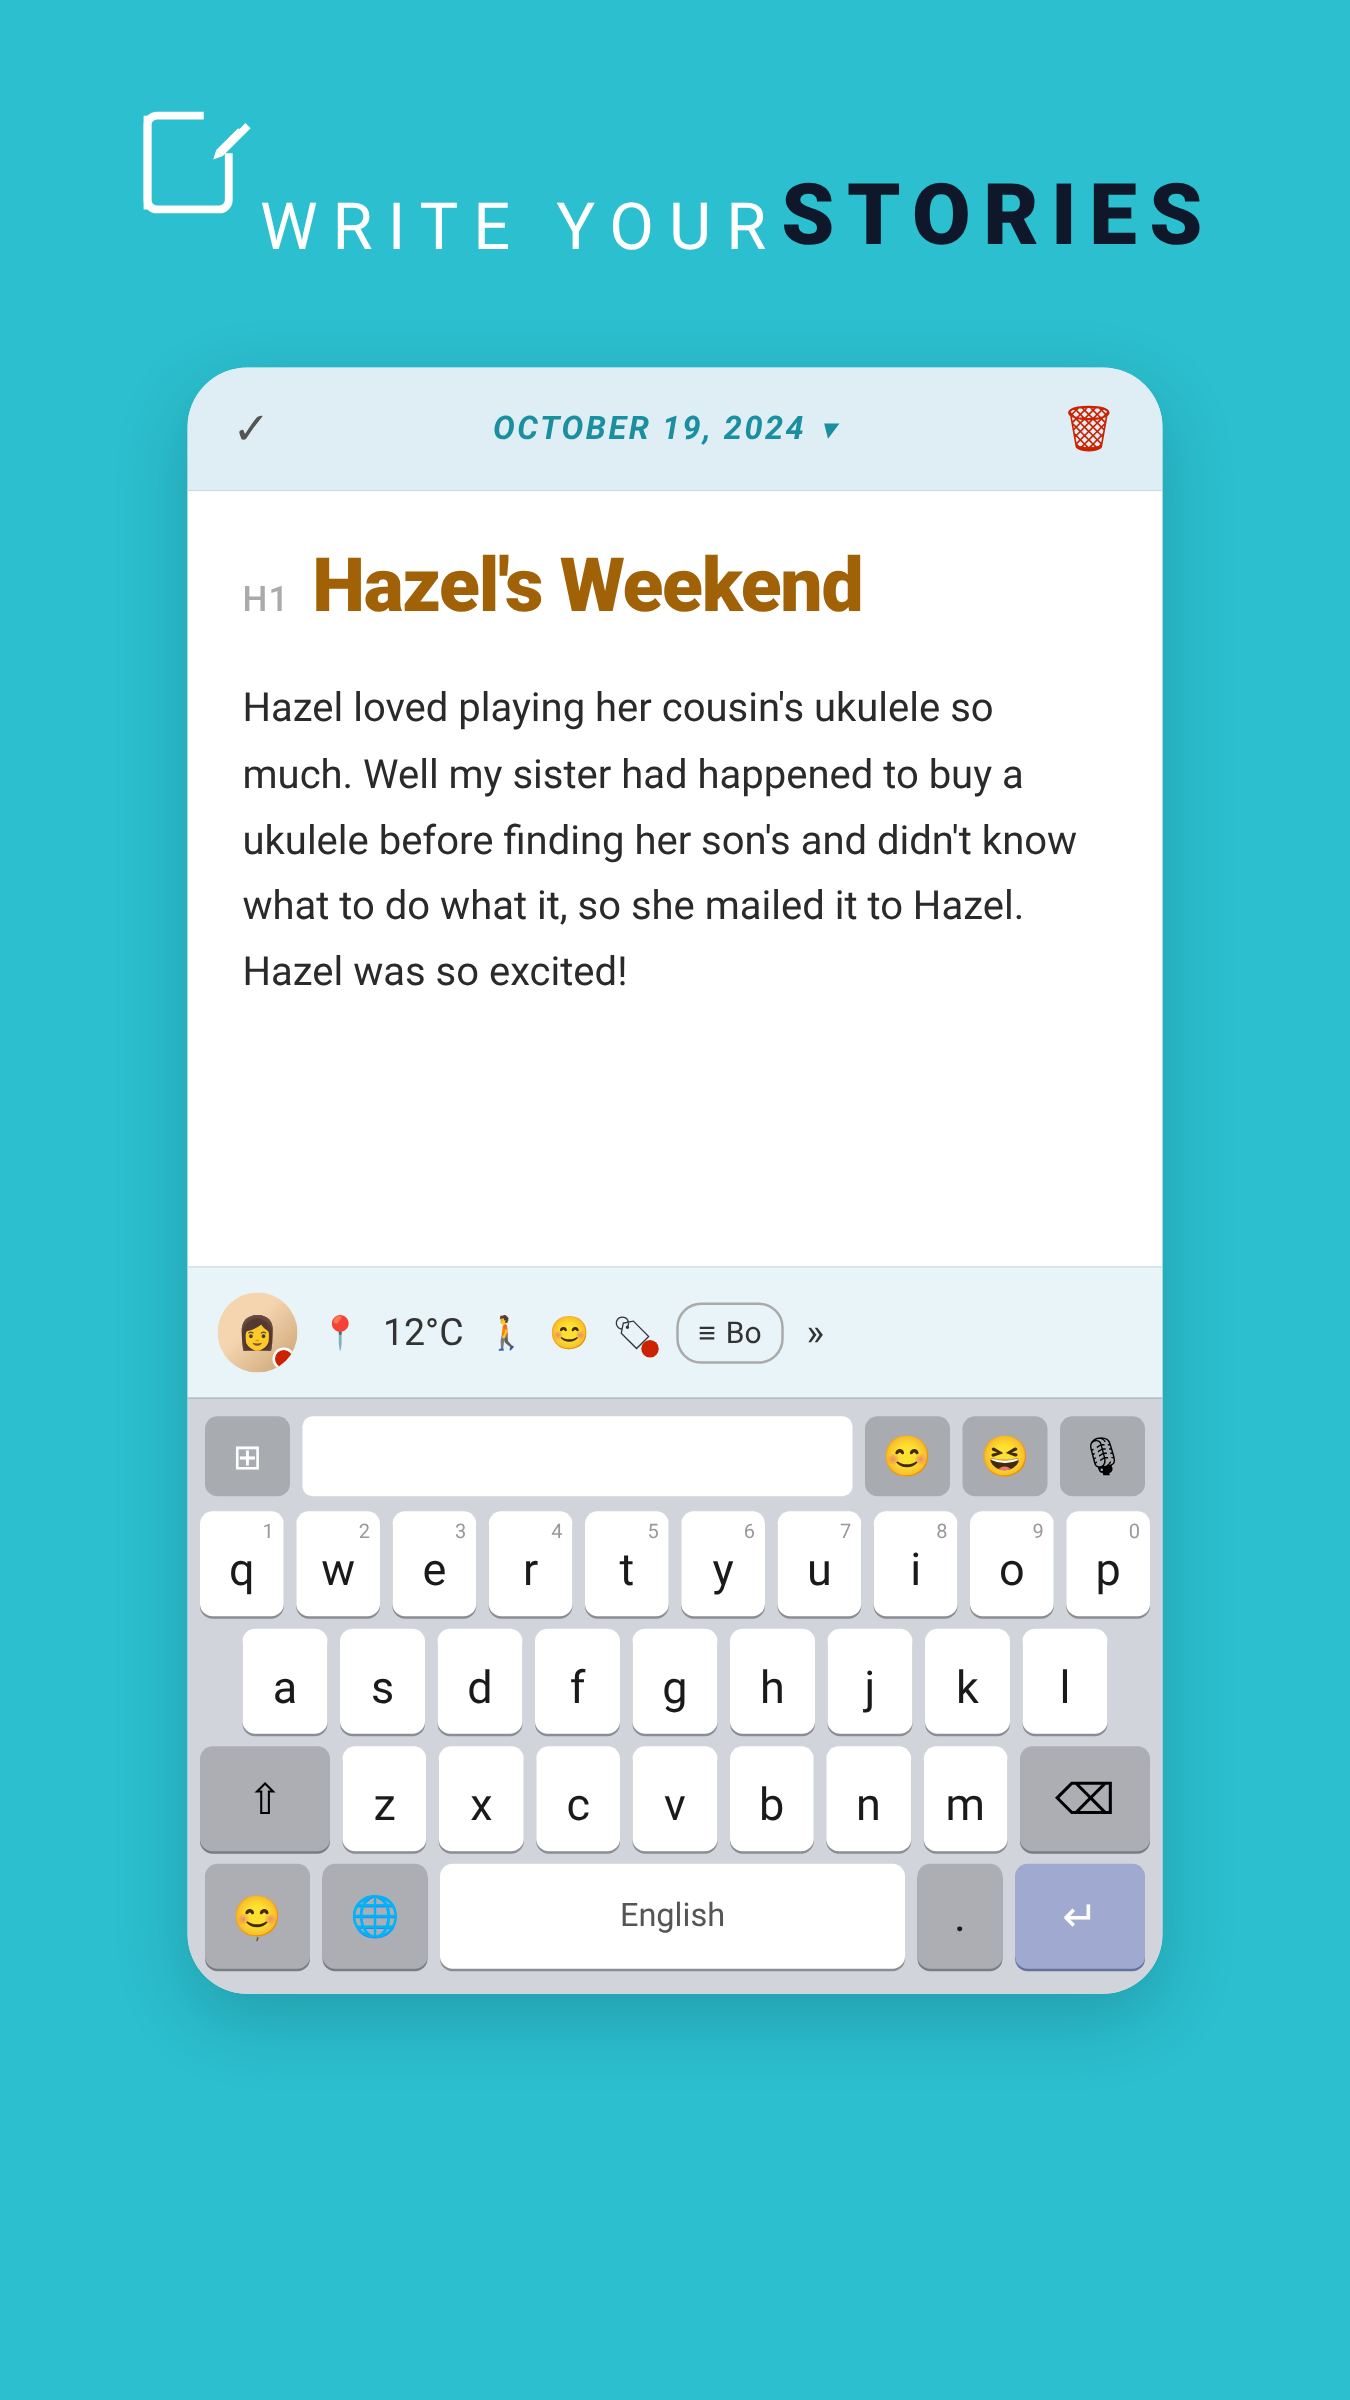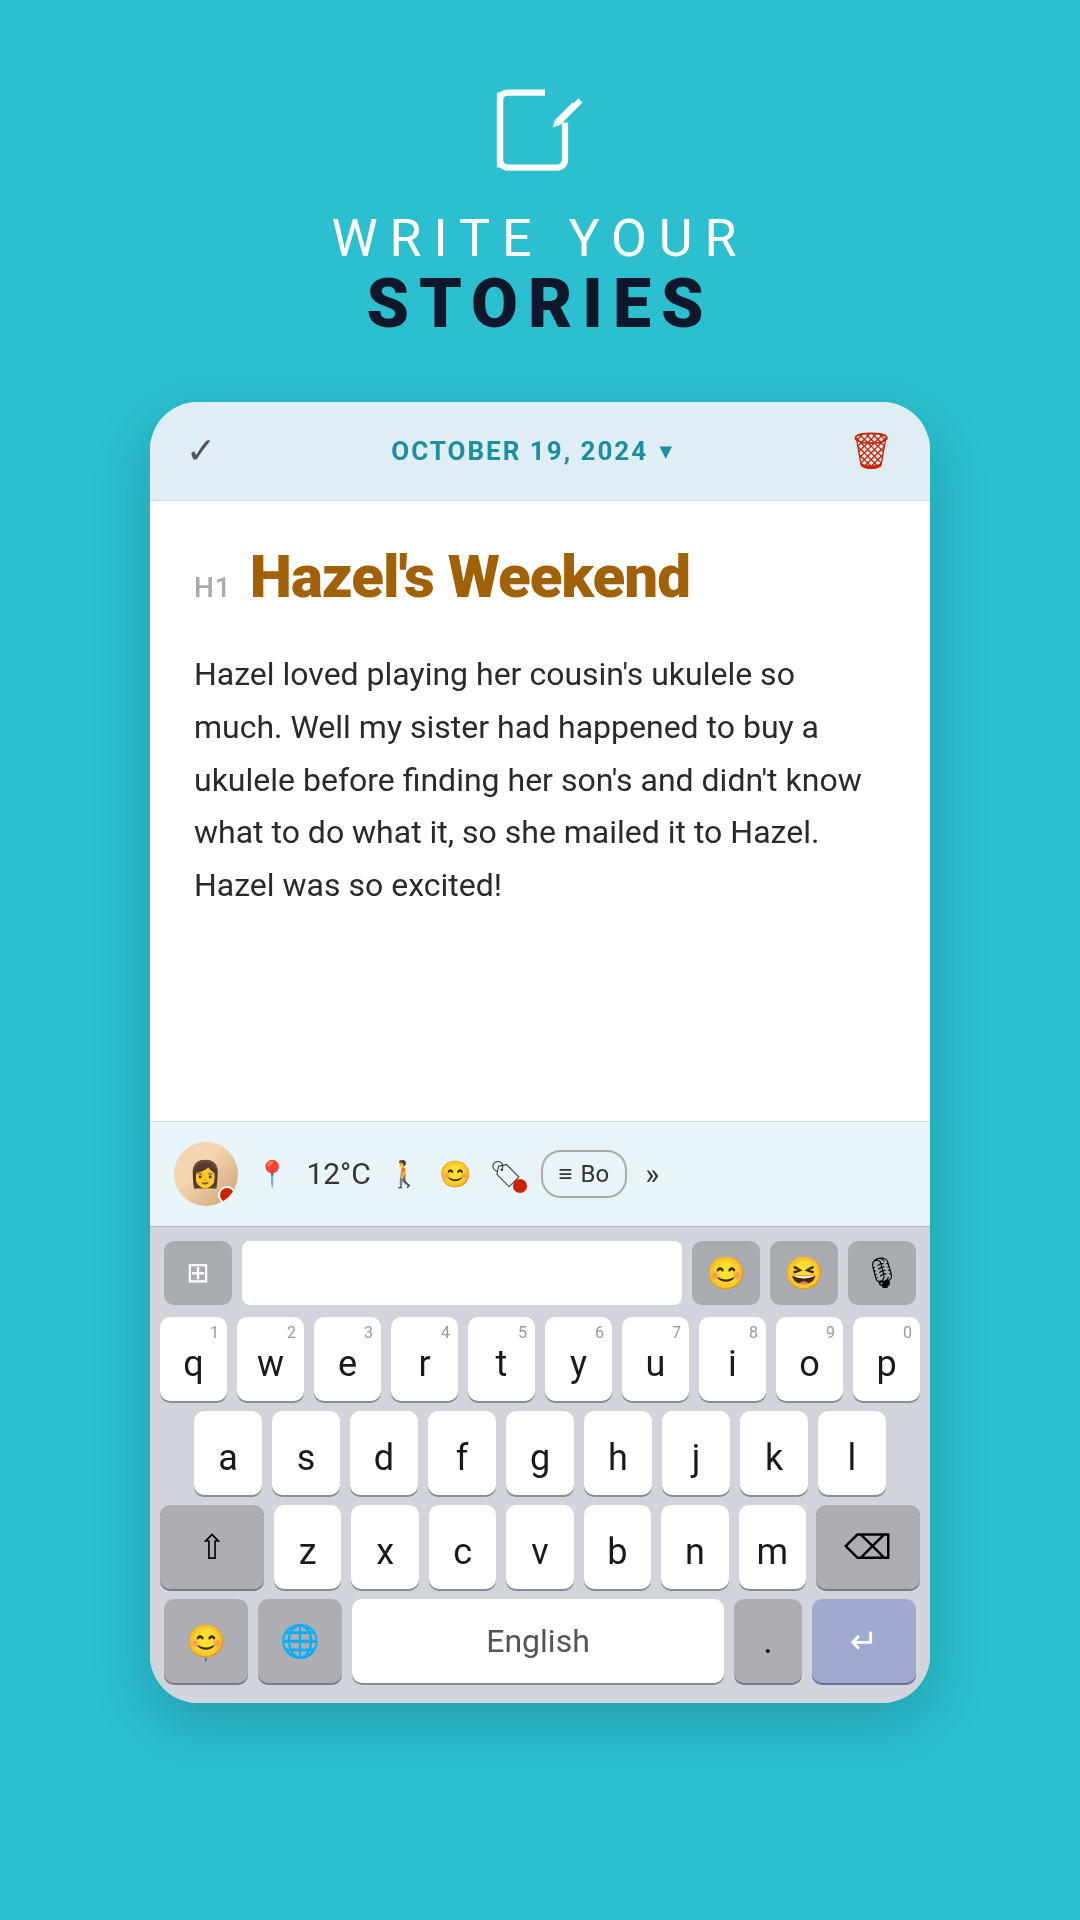--- a/index.html
+++ b/index.html
@@ -12,24 +12,24 @@
       font-family: -apple-system, BlinkMacSystemFont, 'Segoe UI', Roboto, sans-serif;
       overflow: hidden;
       display: flex;
       flex-direction: column;
       align-items: center;
     }
 
     
     .header {
       display: flex;
-      flex-direction: column;
-      align-items: center;
+      flex-direction: row;
+      align-items: flex-end;
       margin-top: 80px;
-      margin-bottom: 60px;
+      margin-bottom: 84px;
     }
 
     .edit-icon {
       width: 100px;
       height: 100px;
       margin-bottom: 30px;
     }
 
     .header-write {
       color: white;
@@ -77,20 +77,21 @@
 
     .toolbar-date {
       display: flex;
       align-items: center;
       gap: 12px;
       color: #1a8fa0;
       font-size: 26px;
       font-weight: 700;
       letter-spacing: 2px;
       text-transform: uppercase;
+      font-style: italic;
     }
 
     .toolbar-chevron {
       color: #1a8fa0;
       font-size: 22px;
     }
 
     .toolbar-delete {
       font-size: 36px;
       color: #cc2200;
@@ -365,21 +366,21 @@
     }
 
     .kb-space-btn {
       background: white;
       border-radius: 10px;
       flex: 1;
       height: 84px;
       display: flex;
       align-items: center;
       justify-content: center;
-      font-size: 32px;
+      font-size: 26px;
       color: #555;
       box-shadow: 0 2px 0 #8a8d93;
     }
 
     .kb-period-btn {
       background: #acaeb4;
       border-radius: 10px;
       width: 68px;
       height: 84px;
       display: flex;

